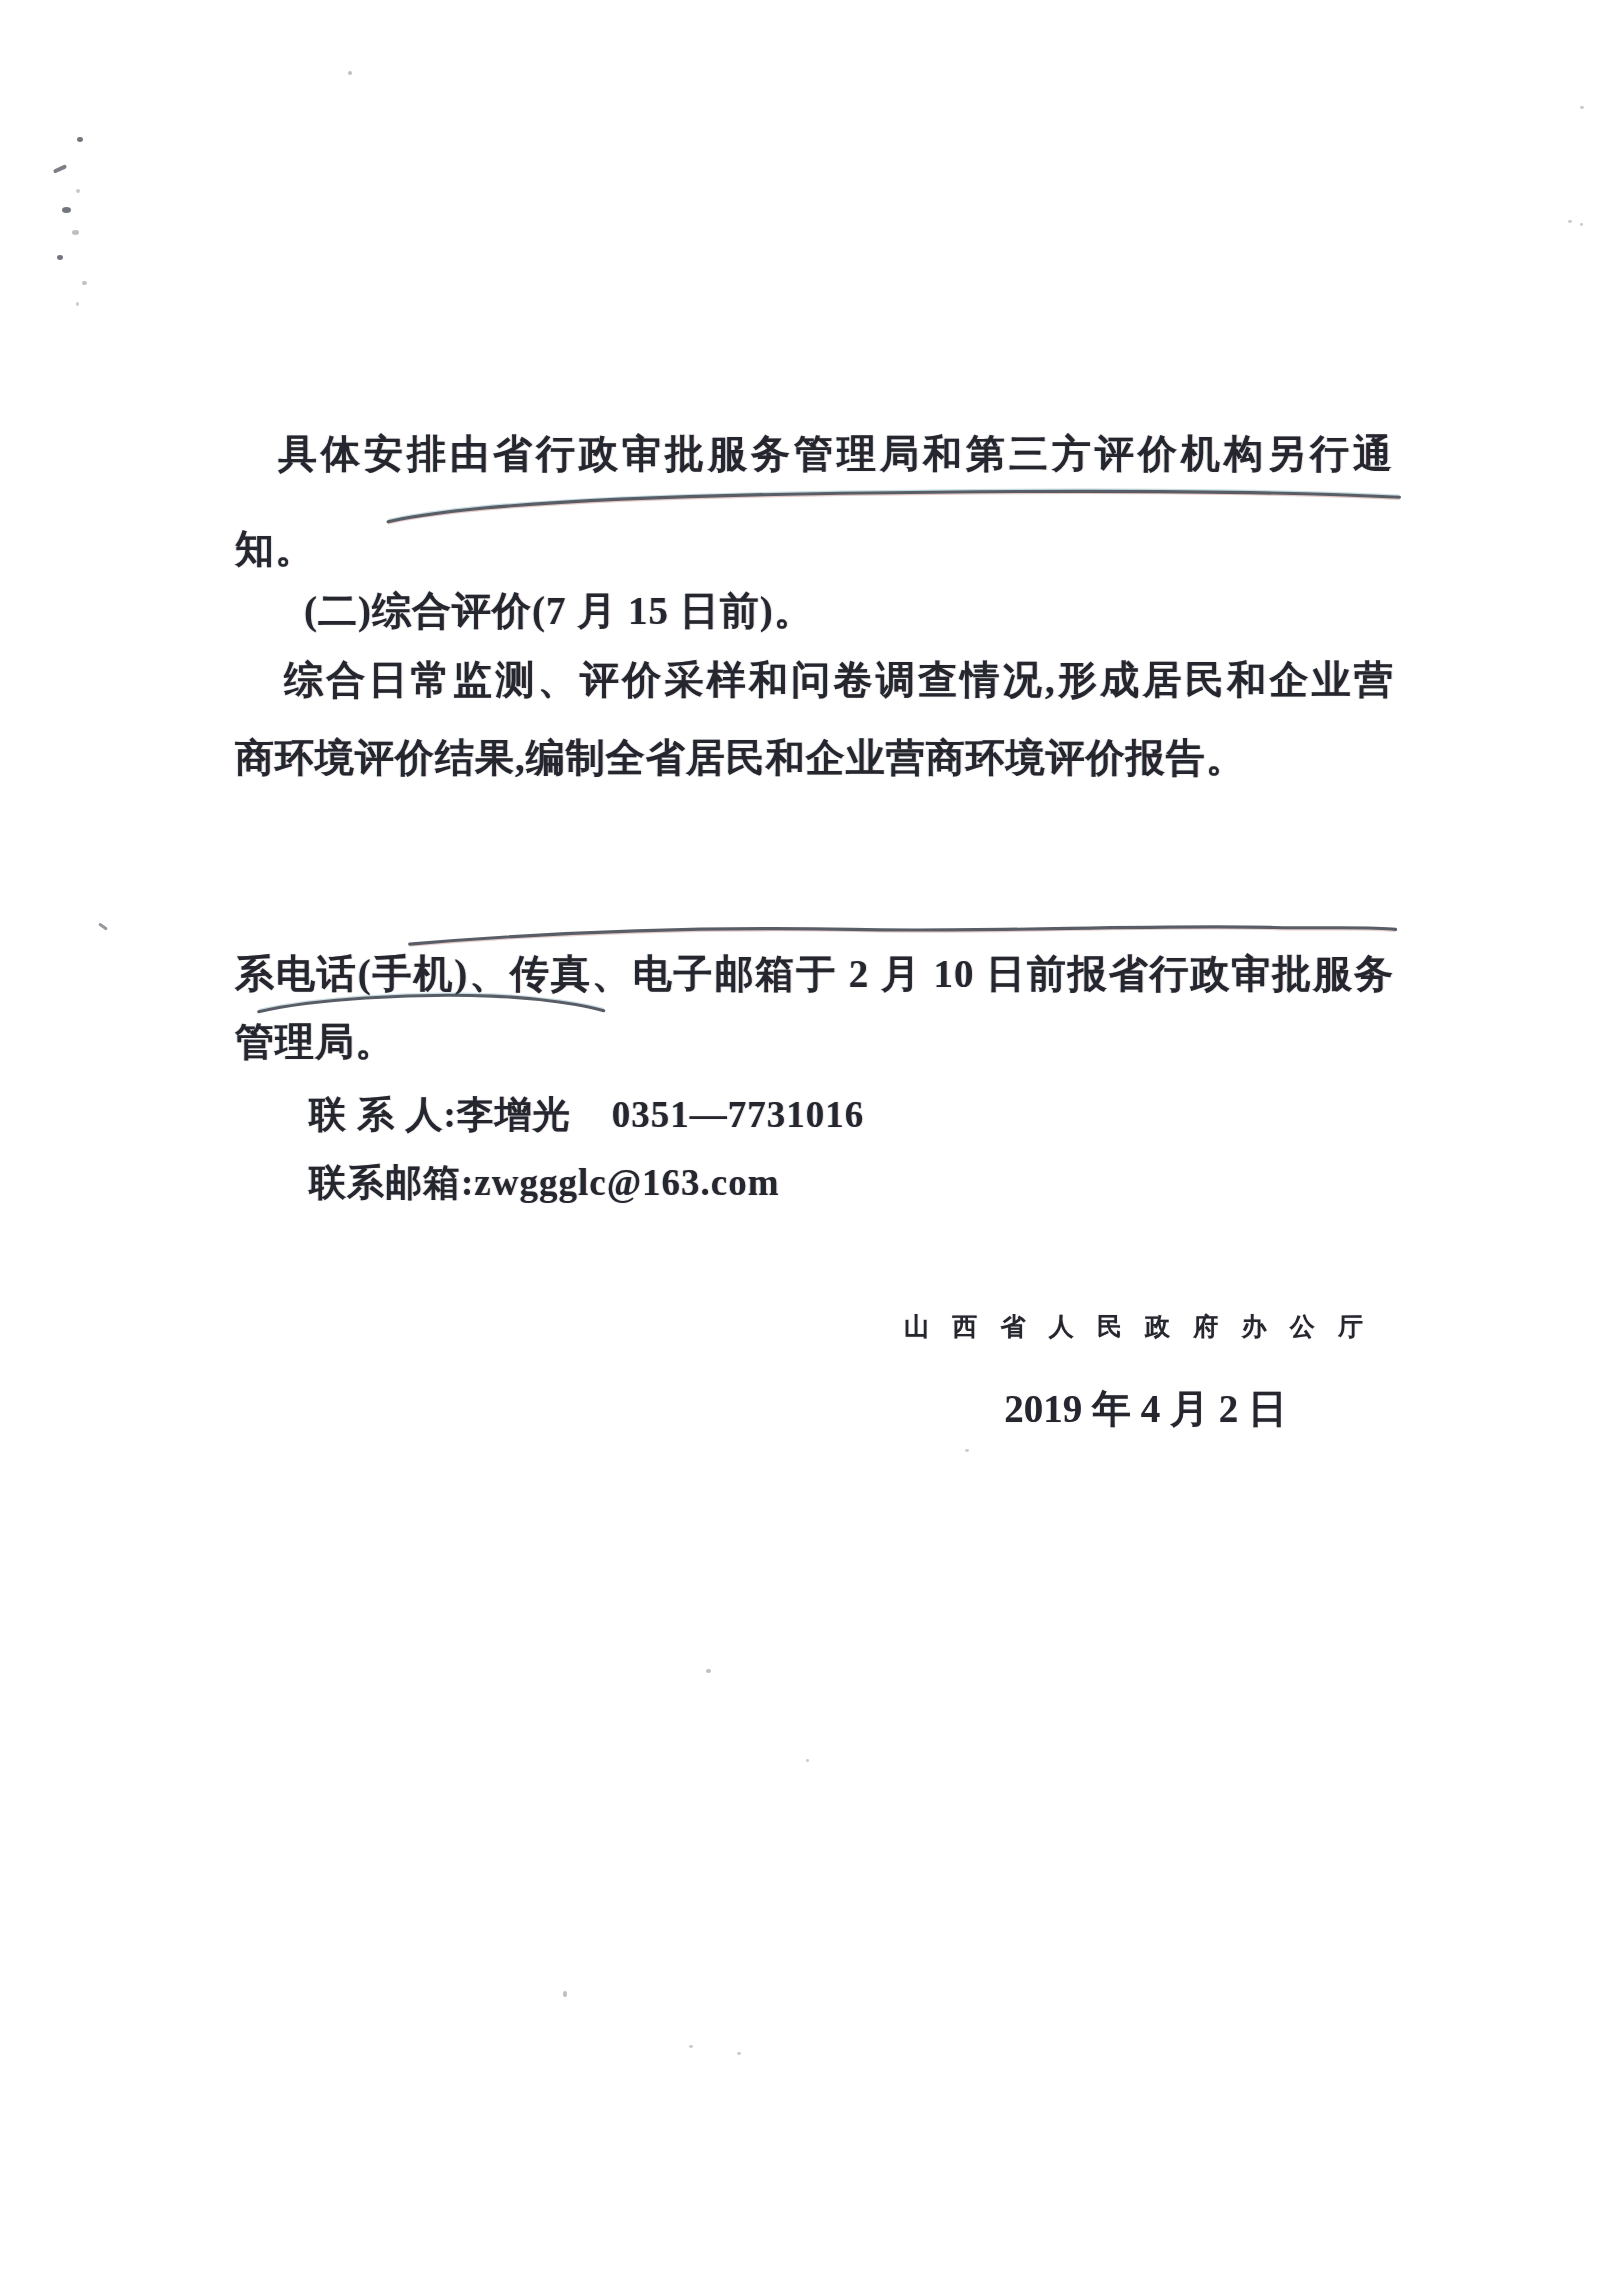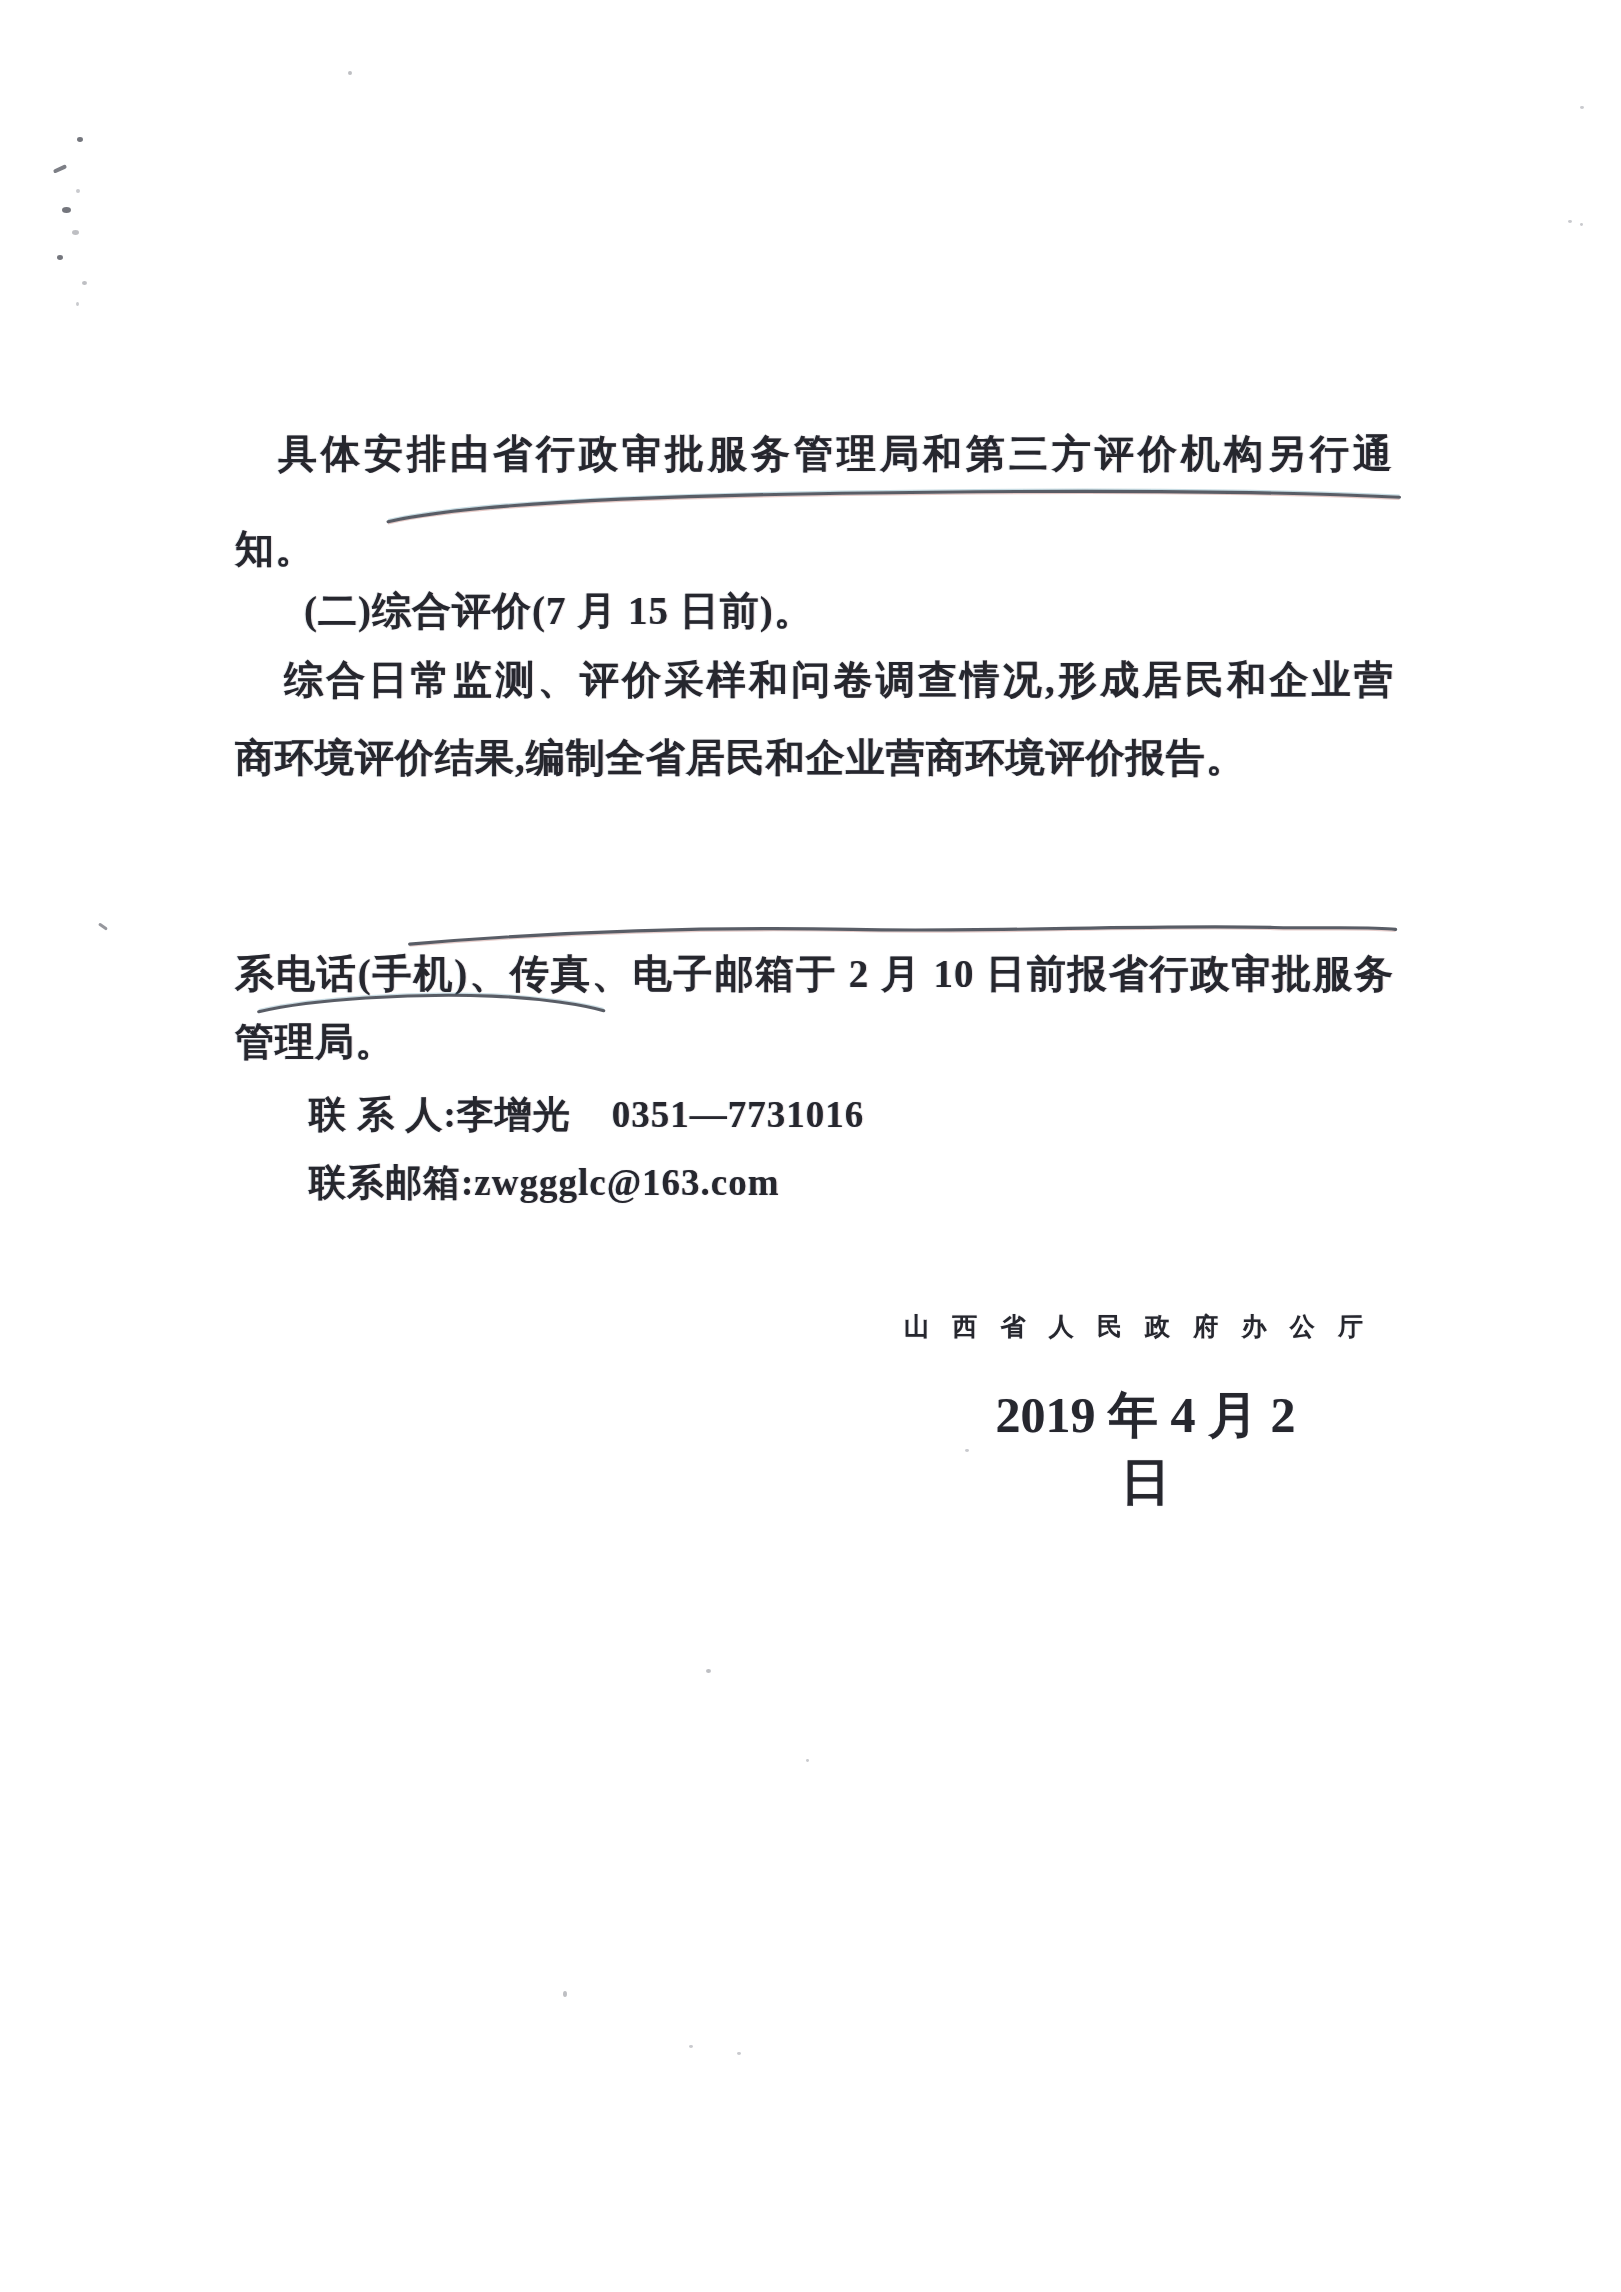--- a/index.html
+++ b/index.html
@@ -39,21 +39,21 @@
   .l9{top:1093px;padding-left:74px;white-space:pre;font-size:37px;}
   .l10{top:1161px;padding-left:74px;white-space:pre;font-size:37px;}
   .sig-org{
     position:absolute;left:904px;top:1310px;width:459px;
     font-size:25px;font-weight:600;
     text-align:justify;text-align-last:justify;
     text-shadow:0 0 1px rgba(40,40,70,.35);
   }
   .sig-date{
     position:absolute;left:968px;top:1382px;width:355px;
-    font-size:50px;font-weight:600;text-align:center;
+    font-size:39px;font-weight:600;text-align:center;
     text-shadow:0 0 1px rgba(40,40,70,.35);
   }
   .marks{position:absolute;inset:0;pointer-events:none;}
   .speck{position:absolute;border-radius:50%;background:rgba(70,72,82,.75);}
   .speck.faint{background:rgba(110,112,122,.45);}
   .speck.tiny{background:rgba(120,122,132,.40);}
   .dash-mark{
     position:absolute;width:13.7px;height:3.9px;background:rgba(70,72,82,.7);
     border-radius:2px;transform:rotate(-25deg);
   }

